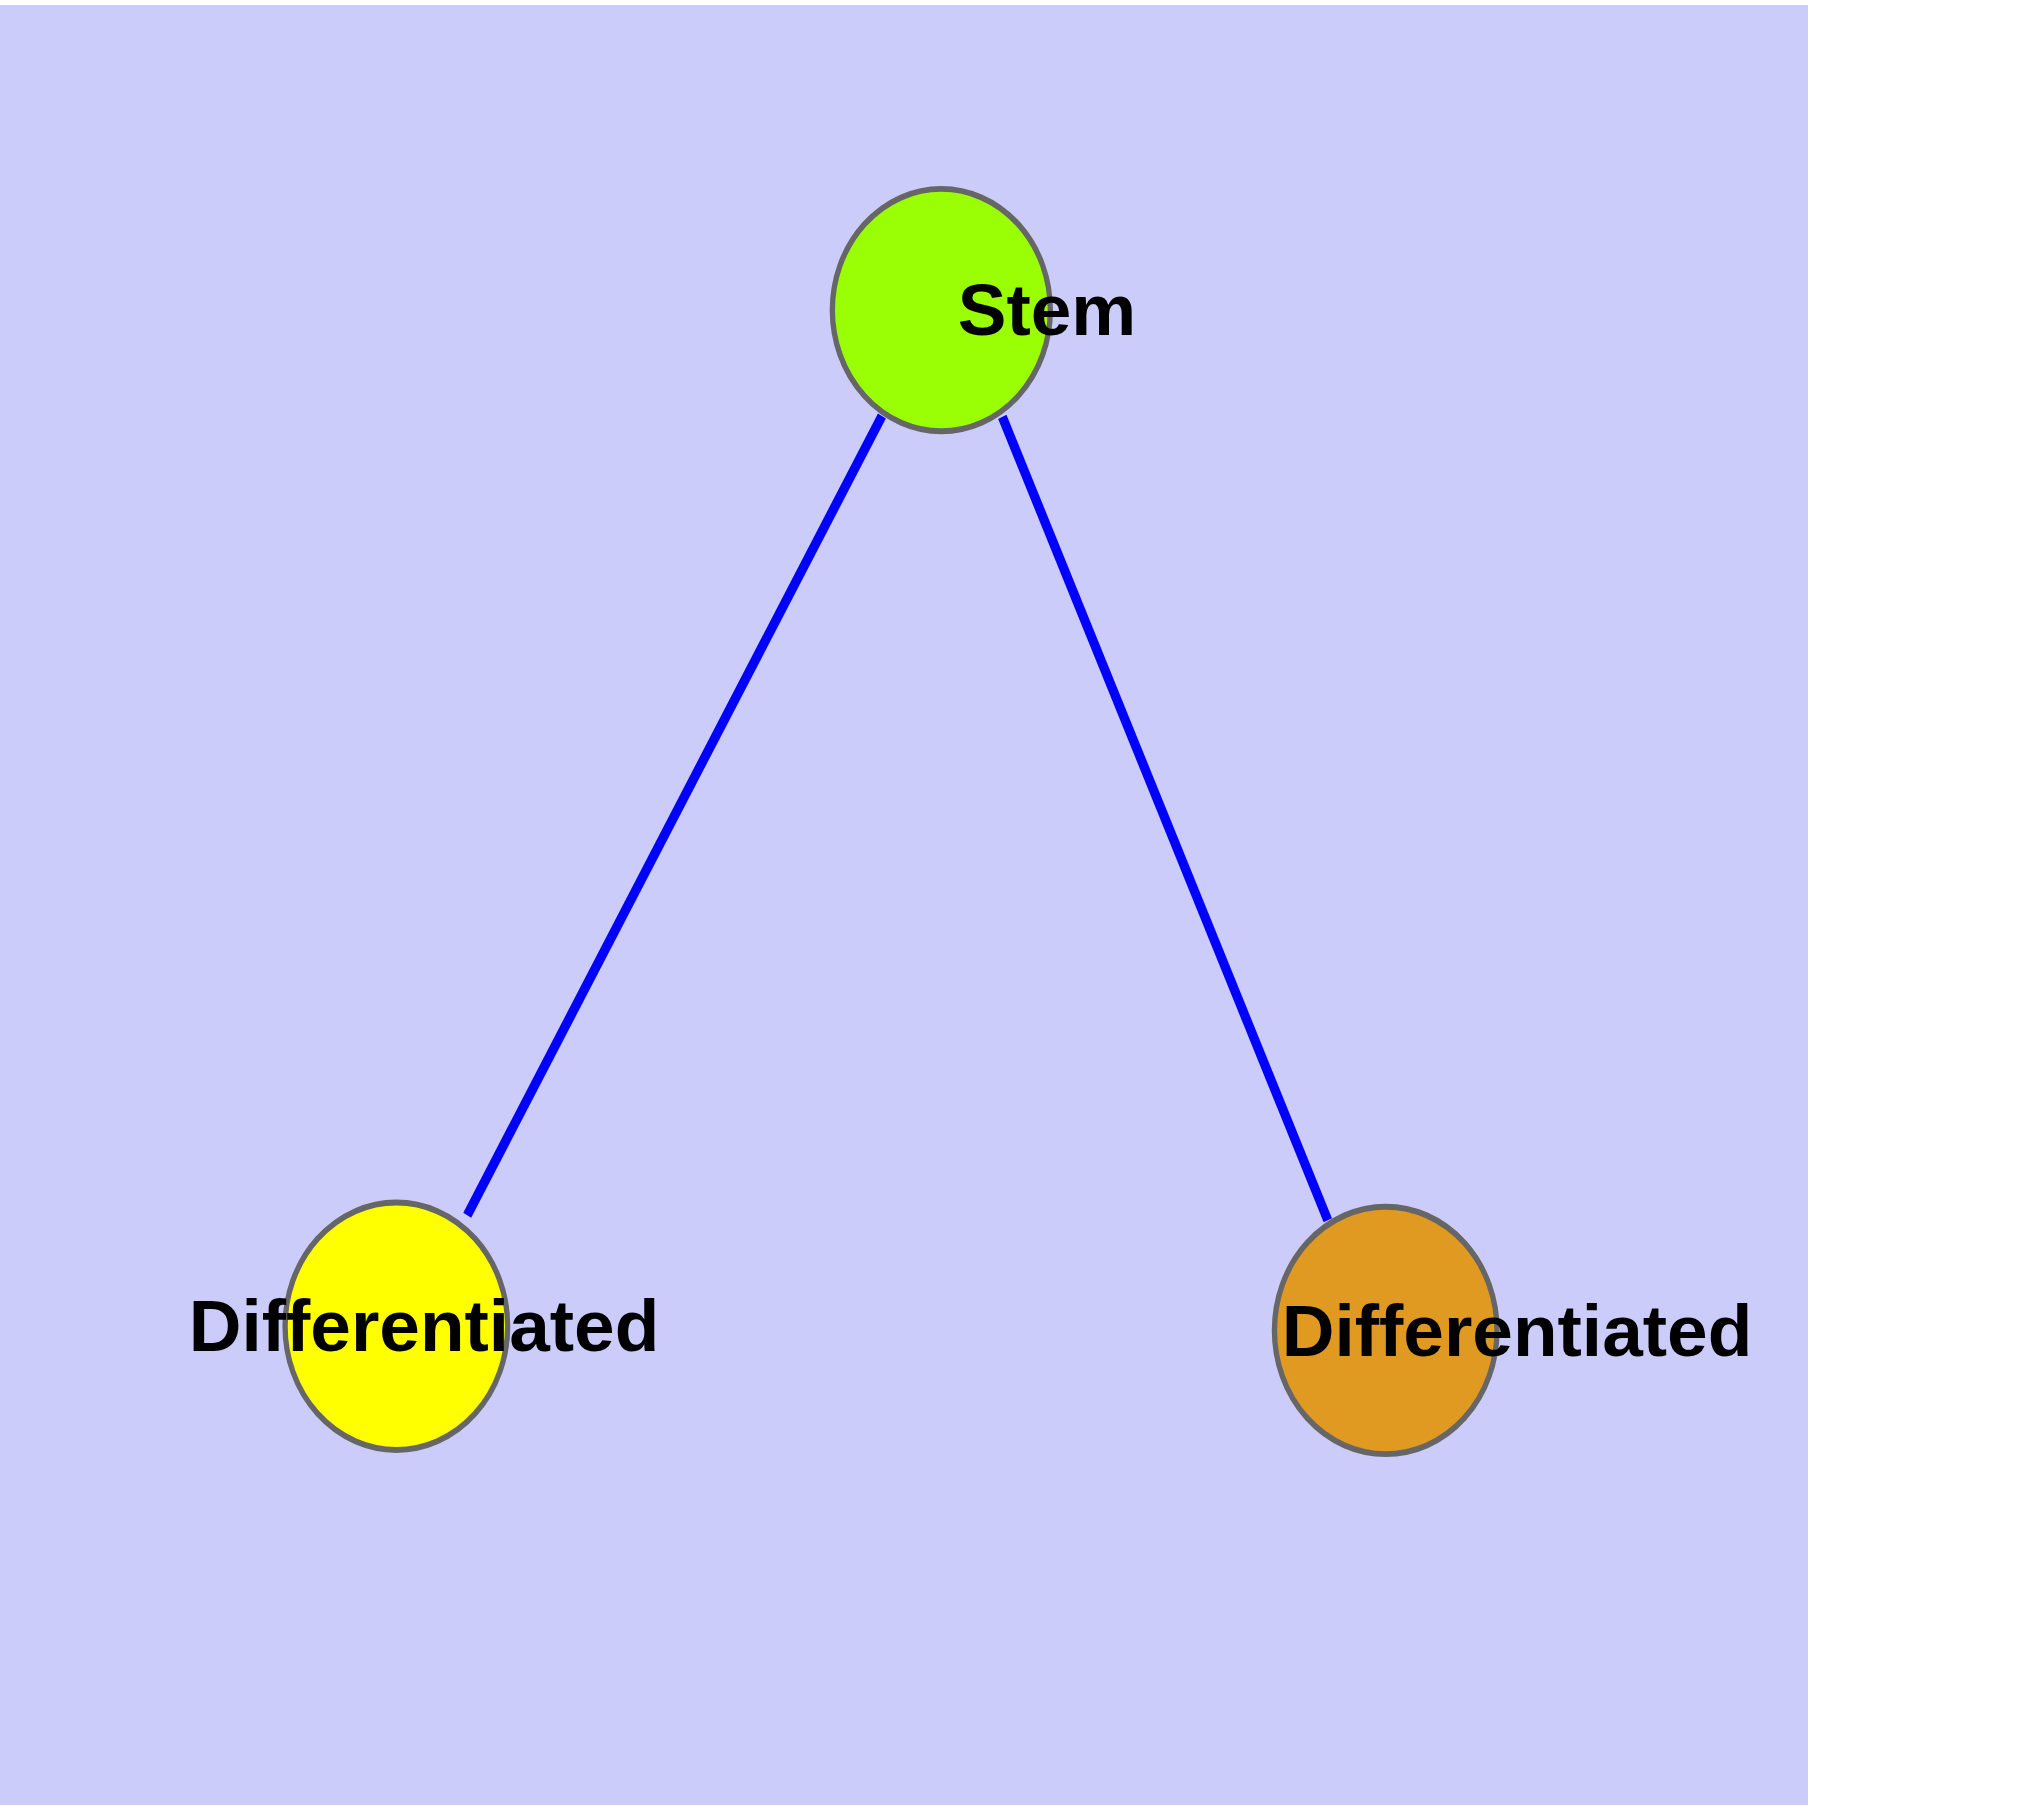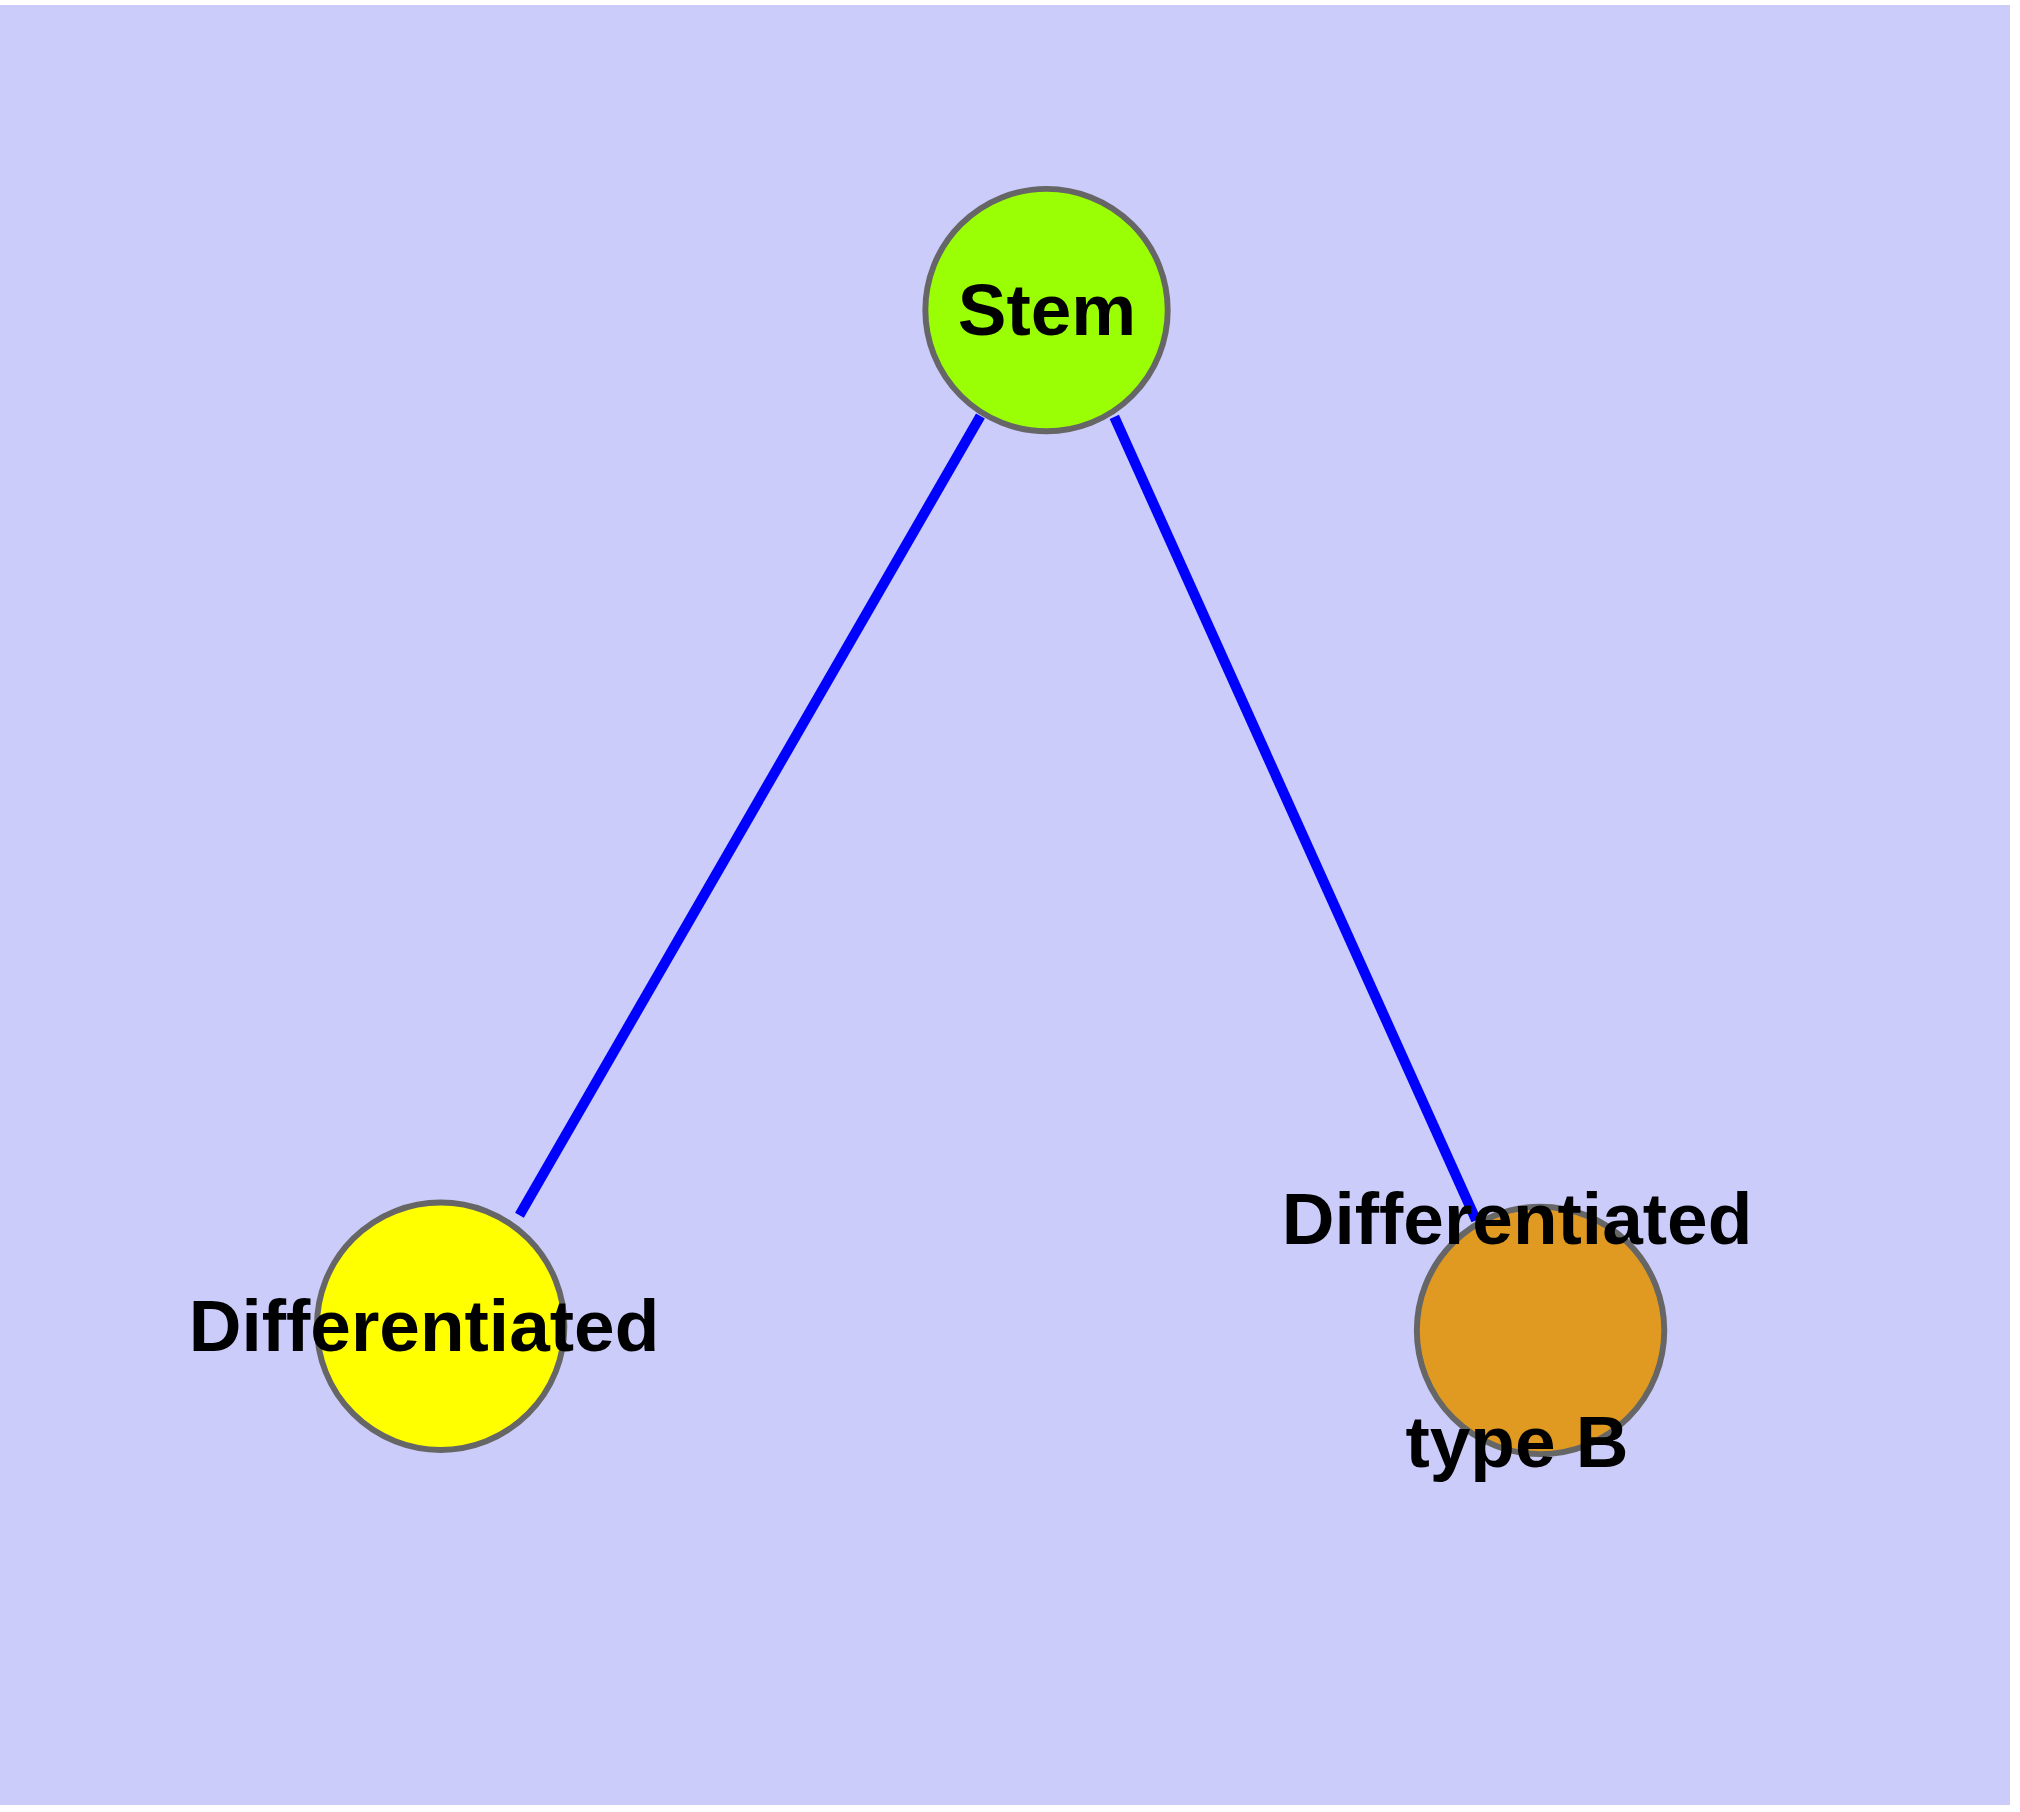--- a/index.html
+++ b/index.html
@@ -12,21 +12,21 @@
     width: 2021px;
     height: 1812px;
     background: #ffffff;
     overflow: hidden;
     font-family: "Liberation Sans", sans-serif;
   }
   #plot-area {
     position: absolute;
     left: 0px;
     top: 5.1px;
-    width: 2010px;
+    width: 1808px;
     height: 1800px;
     background: #ccccfa;
   }
   svg.graph-svg {
     position: absolute;
     left: 0;
     top: 0;
     width: 100%;
     height: 100%;
     display: block;
@@ -66,18 +66,17 @@
     <div class="node-label" style="left:1047px; top:305px;">
       <div>Stem</div>
     </div>
 
     <div class="node-label" style="left:424px; top:1321px;">
       <div>Differentiated</div>
     </div>
 
     <div class="node-label" style="left:1517px; top:1326px;">
       <div>Differentiated</div>
-      <div>type B</div>
     </div>
 
   </div>
 </div>
 
 
 </body></html>

